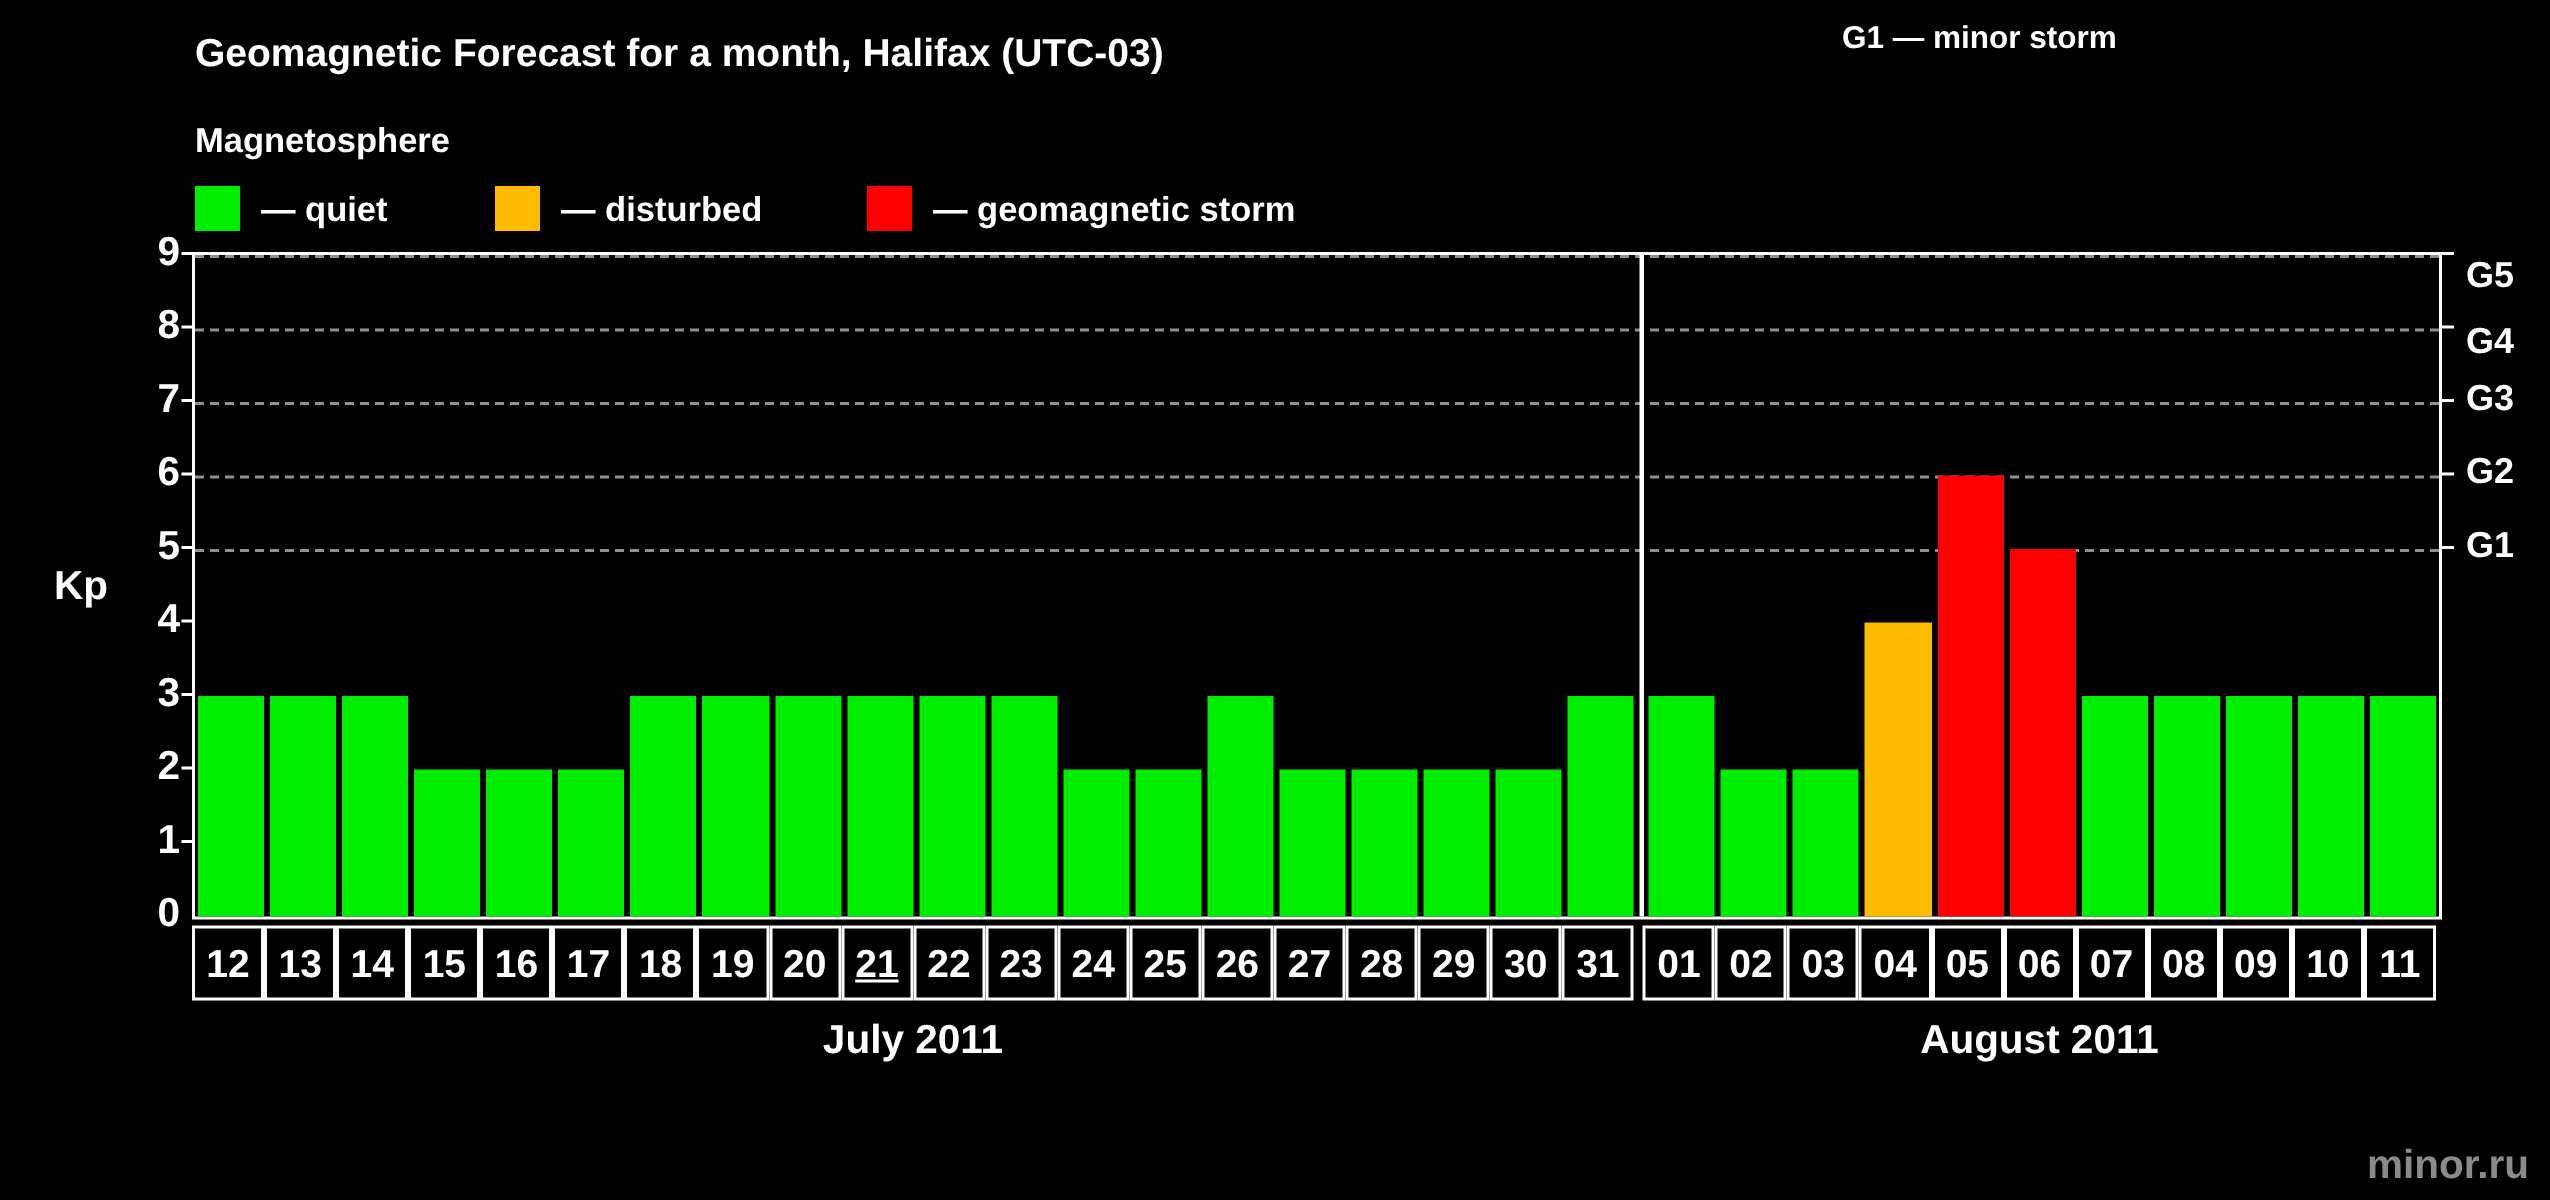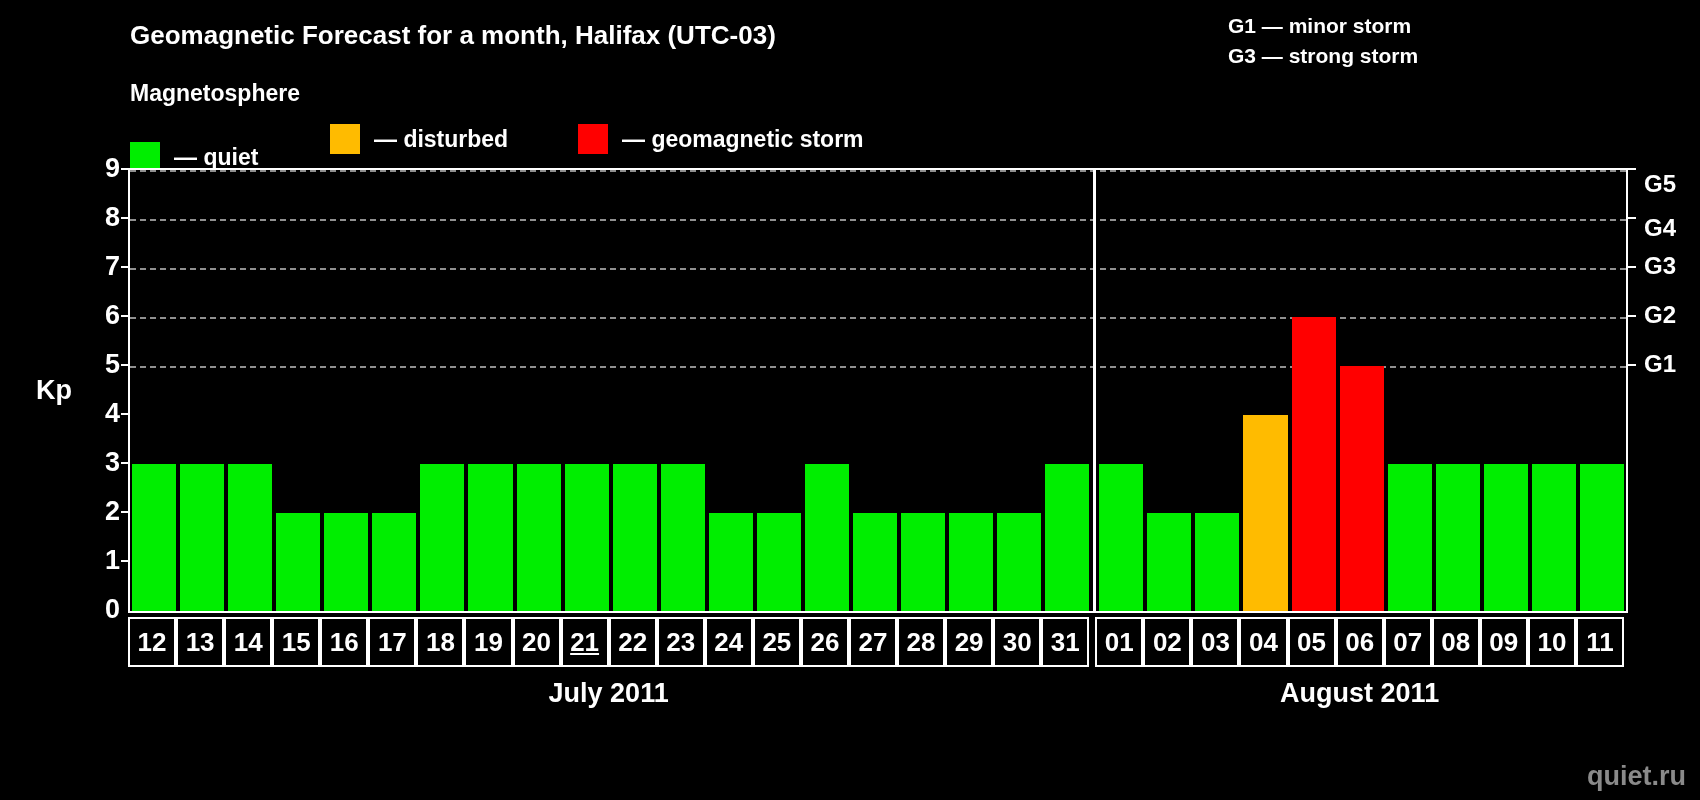--- a/index.html
+++ b/index.html
@@ -218,37 +218,36 @@
     color: #8a8a8a;
   }
 </style>
 </head>
 <body>
 
 <div id="chart-title">Geomagnetic Forecast for a month, Halifax (UTC-03)</div>
 <div id="magnetosphere-label">Magnetosphere</div>
 
 <div id="condition-legend">
-    <div class="legend-entry" style="left: 0px; margin-top: 18px;">
+    <div class="legend-entry" style="left: 0px;">
       <span class="legend-swatch" style="background: rgb(0, 238, 0);"></span>
       <span class="legend-text">— quiet</span>
     </div>
     <div class="legend-entry" style="left: 200px;">
       <span class="legend-swatch" style="background: rgb(255, 187, 0);"></span>
       <span class="legend-text">— disturbed</span>
     </div>
     <div class="legend-entry" style="left: 448px;">
       <span class="legend-swatch" style="background: rgb(255, 0, 0);"></span>
       <span class="legend-text">— geomagnetic storm</span>
     </div>
   </div>
 
 <div id="g-scale-legend">
     <div class="g-scale-row">G1 — minor storm</div>
-    <div class="g-scale-row">G3 — strong storm</div>
   </div>
 
 <div id="y-axis-left">
     <div class="y-tick-label" style="top: 441px;">0</div>
     <div class="y-tick-label" style="top: 392px;">1</div>
     <div class="y-tick-mark" style="top: 392px;"></div>
     <div class="y-tick-label" style="top: 343px;">2</div>
     <div class="y-tick-mark" style="top: 343px;"></div>
     <div class="y-tick-label" style="top: 294px;">3</div>
     <div class="y-tick-mark" style="top: 294px;"></div>
@@ -358,13 +357,13 @@
     <div class="day-cell" style="left: 1351.81px; width: 48.0645px;">09</div>
     <div class="day-cell" style="left: 1399.87px; width: 48.0645px;">10</div>
     <div class="day-cell" style="left: 1447.94px; width: 48.0645px;">11</div>
   </div>
 
 <div id="month-captions">
     <div class="month-caption" style="left: 128px; width: 961.29px;">July 2011</div>
     <div class="month-caption" style="left: 1095.29px; width: 528.71px;">August 2011</div>
   </div>
 
-<div id="watermark">quiet.ru</div>
+<div id="watermark">minor.ru</div>
 
 </body></html>

